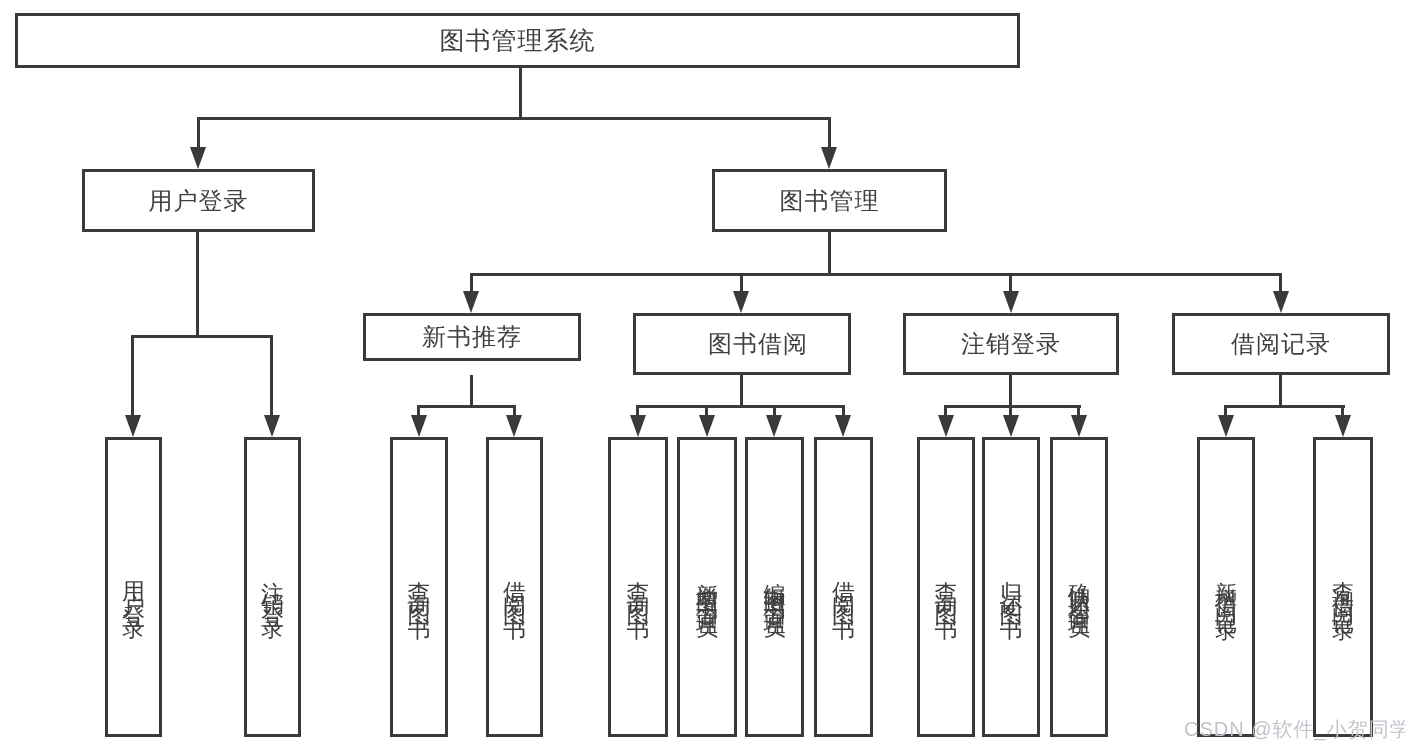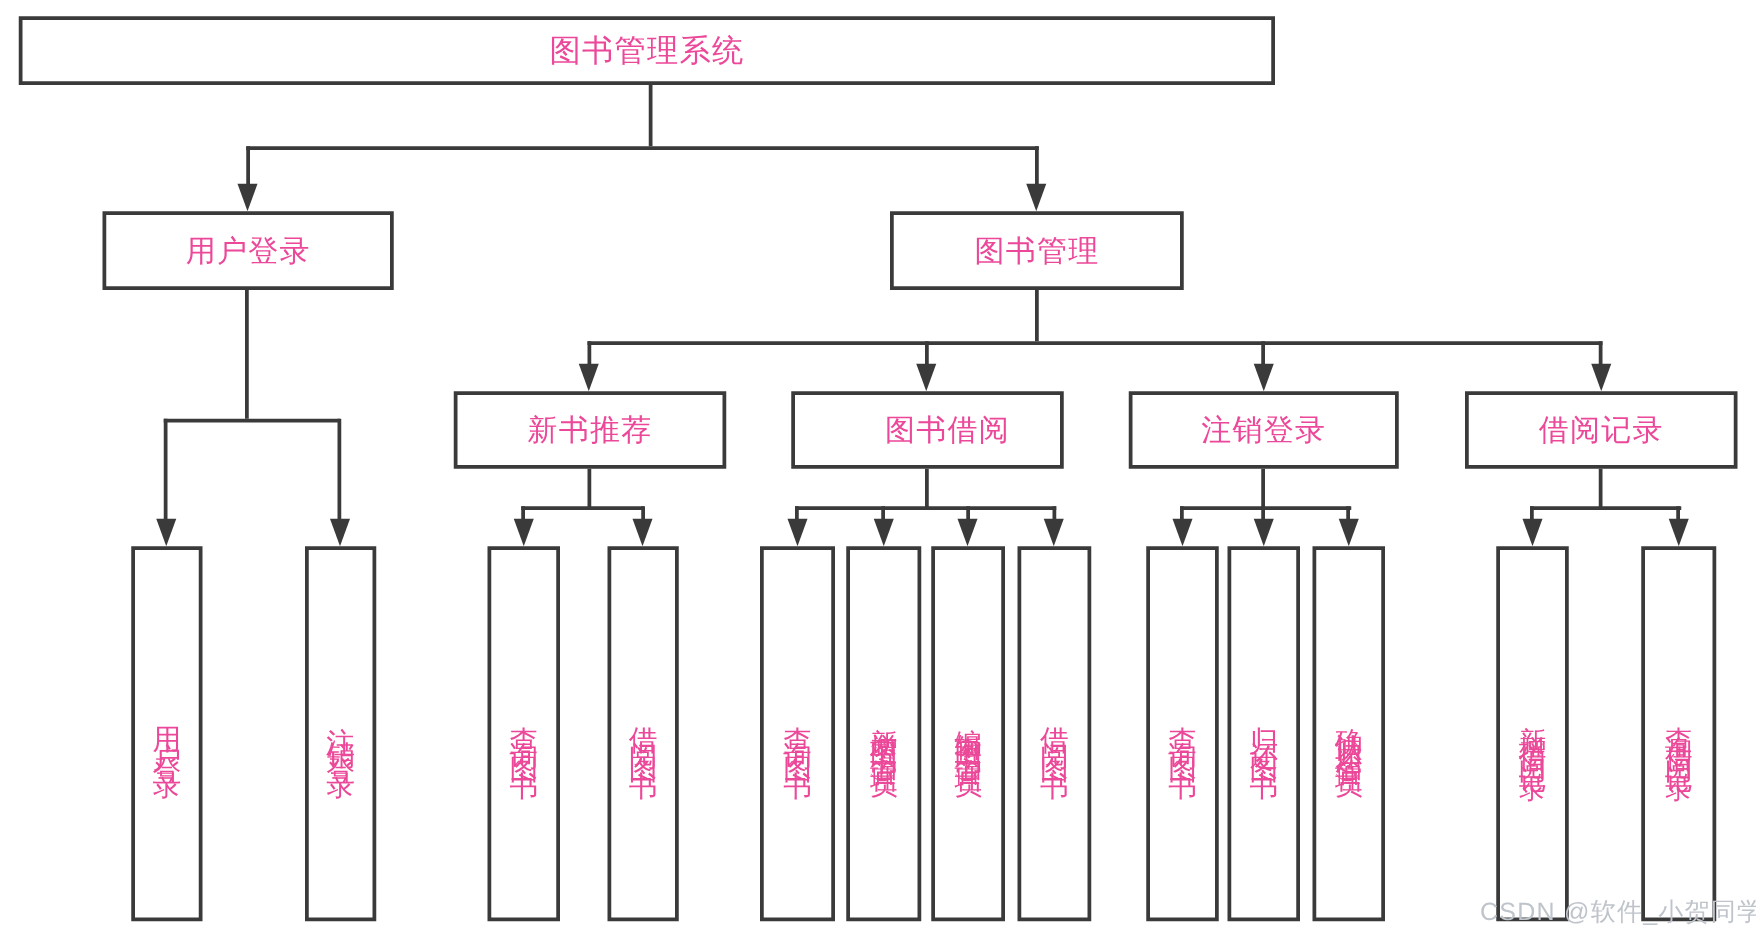--- a/index.html
+++ b/index.html
@@ -11,21 +11,21 @@
     overflow:hidden;
   }
   .box{
     position:absolute;
     box-sizing:border-box;
     border:3px solid #3a3a3a;
     background:#fff;
     display:flex;
     align-items:center;
     justify-content:center;
-    color:#ec4899;
+    color:#404040;
   }
   .hbox{font-size:24px;letter-spacing:1px;}
   .root{font-size:25px;}
   .vbox{
     writing-mode:vertical-rl;
     text-orientation:mixed;
     font-size:23px;
     letter-spacing:12px;
     line-height:1;
   }
@@ -77,21 +77,21 @@
   <div class="hline" style="left:470px;top:273px;width:812px;"></div>
   <div class="vline" style="left:470px;top:273px;height:20px;"></div>
   <div class="arrow" style="left:463px;top:291px;"></div>
   <div class="vline" style="left:740px;top:273px;height:20px;"></div>
   <div class="arrow" style="left:733px;top:291px;"></div>
   <div class="vline" style="left:1009px;top:273px;height:20px;"></div>
   <div class="arrow" style="left:1003px;top:291px;"></div>
   <div class="vline" style="left:1279px;top:273px;height:20px;"></div>
   <div class="arrow" style="left:1273px;top:291px;"></div>
 
-  <div class="box hbox" style="left:363px;top:313px;width:218px;height:62px;">新书推荐</div>
+  <div class="box hbox" style="left:363px;top:313px;width:218px;height:48px;">新书推荐</div>
   <div class="box hbox" style="left:633px;top:313px;width:218px;height:62px;padding-left:32px;">图书借阅</div>
   <div class="box hbox" style="left:903px;top:313px;width:216px;height:62px;">注销登录</div>
   <div class="box hbox" style="left:1172px;top:313px;width:218px;height:62px;">借阅记录</div>
 
   <div class="vline" style="left:470px;top:375px;height:33px;"></div>
   <div class="hline" style="left:417px;top:405px;width:98px;"></div>
   <div class="vline" style="left:417px;top:405px;height:12px;"></div>
   <div class="arrow" style="left:411px;top:415px;"></div>
   <div class="vline" style="left:513px;top:405px;height:12px;"></div>
   <div class="arrow" style="left:506px;top:415px;"></div>

